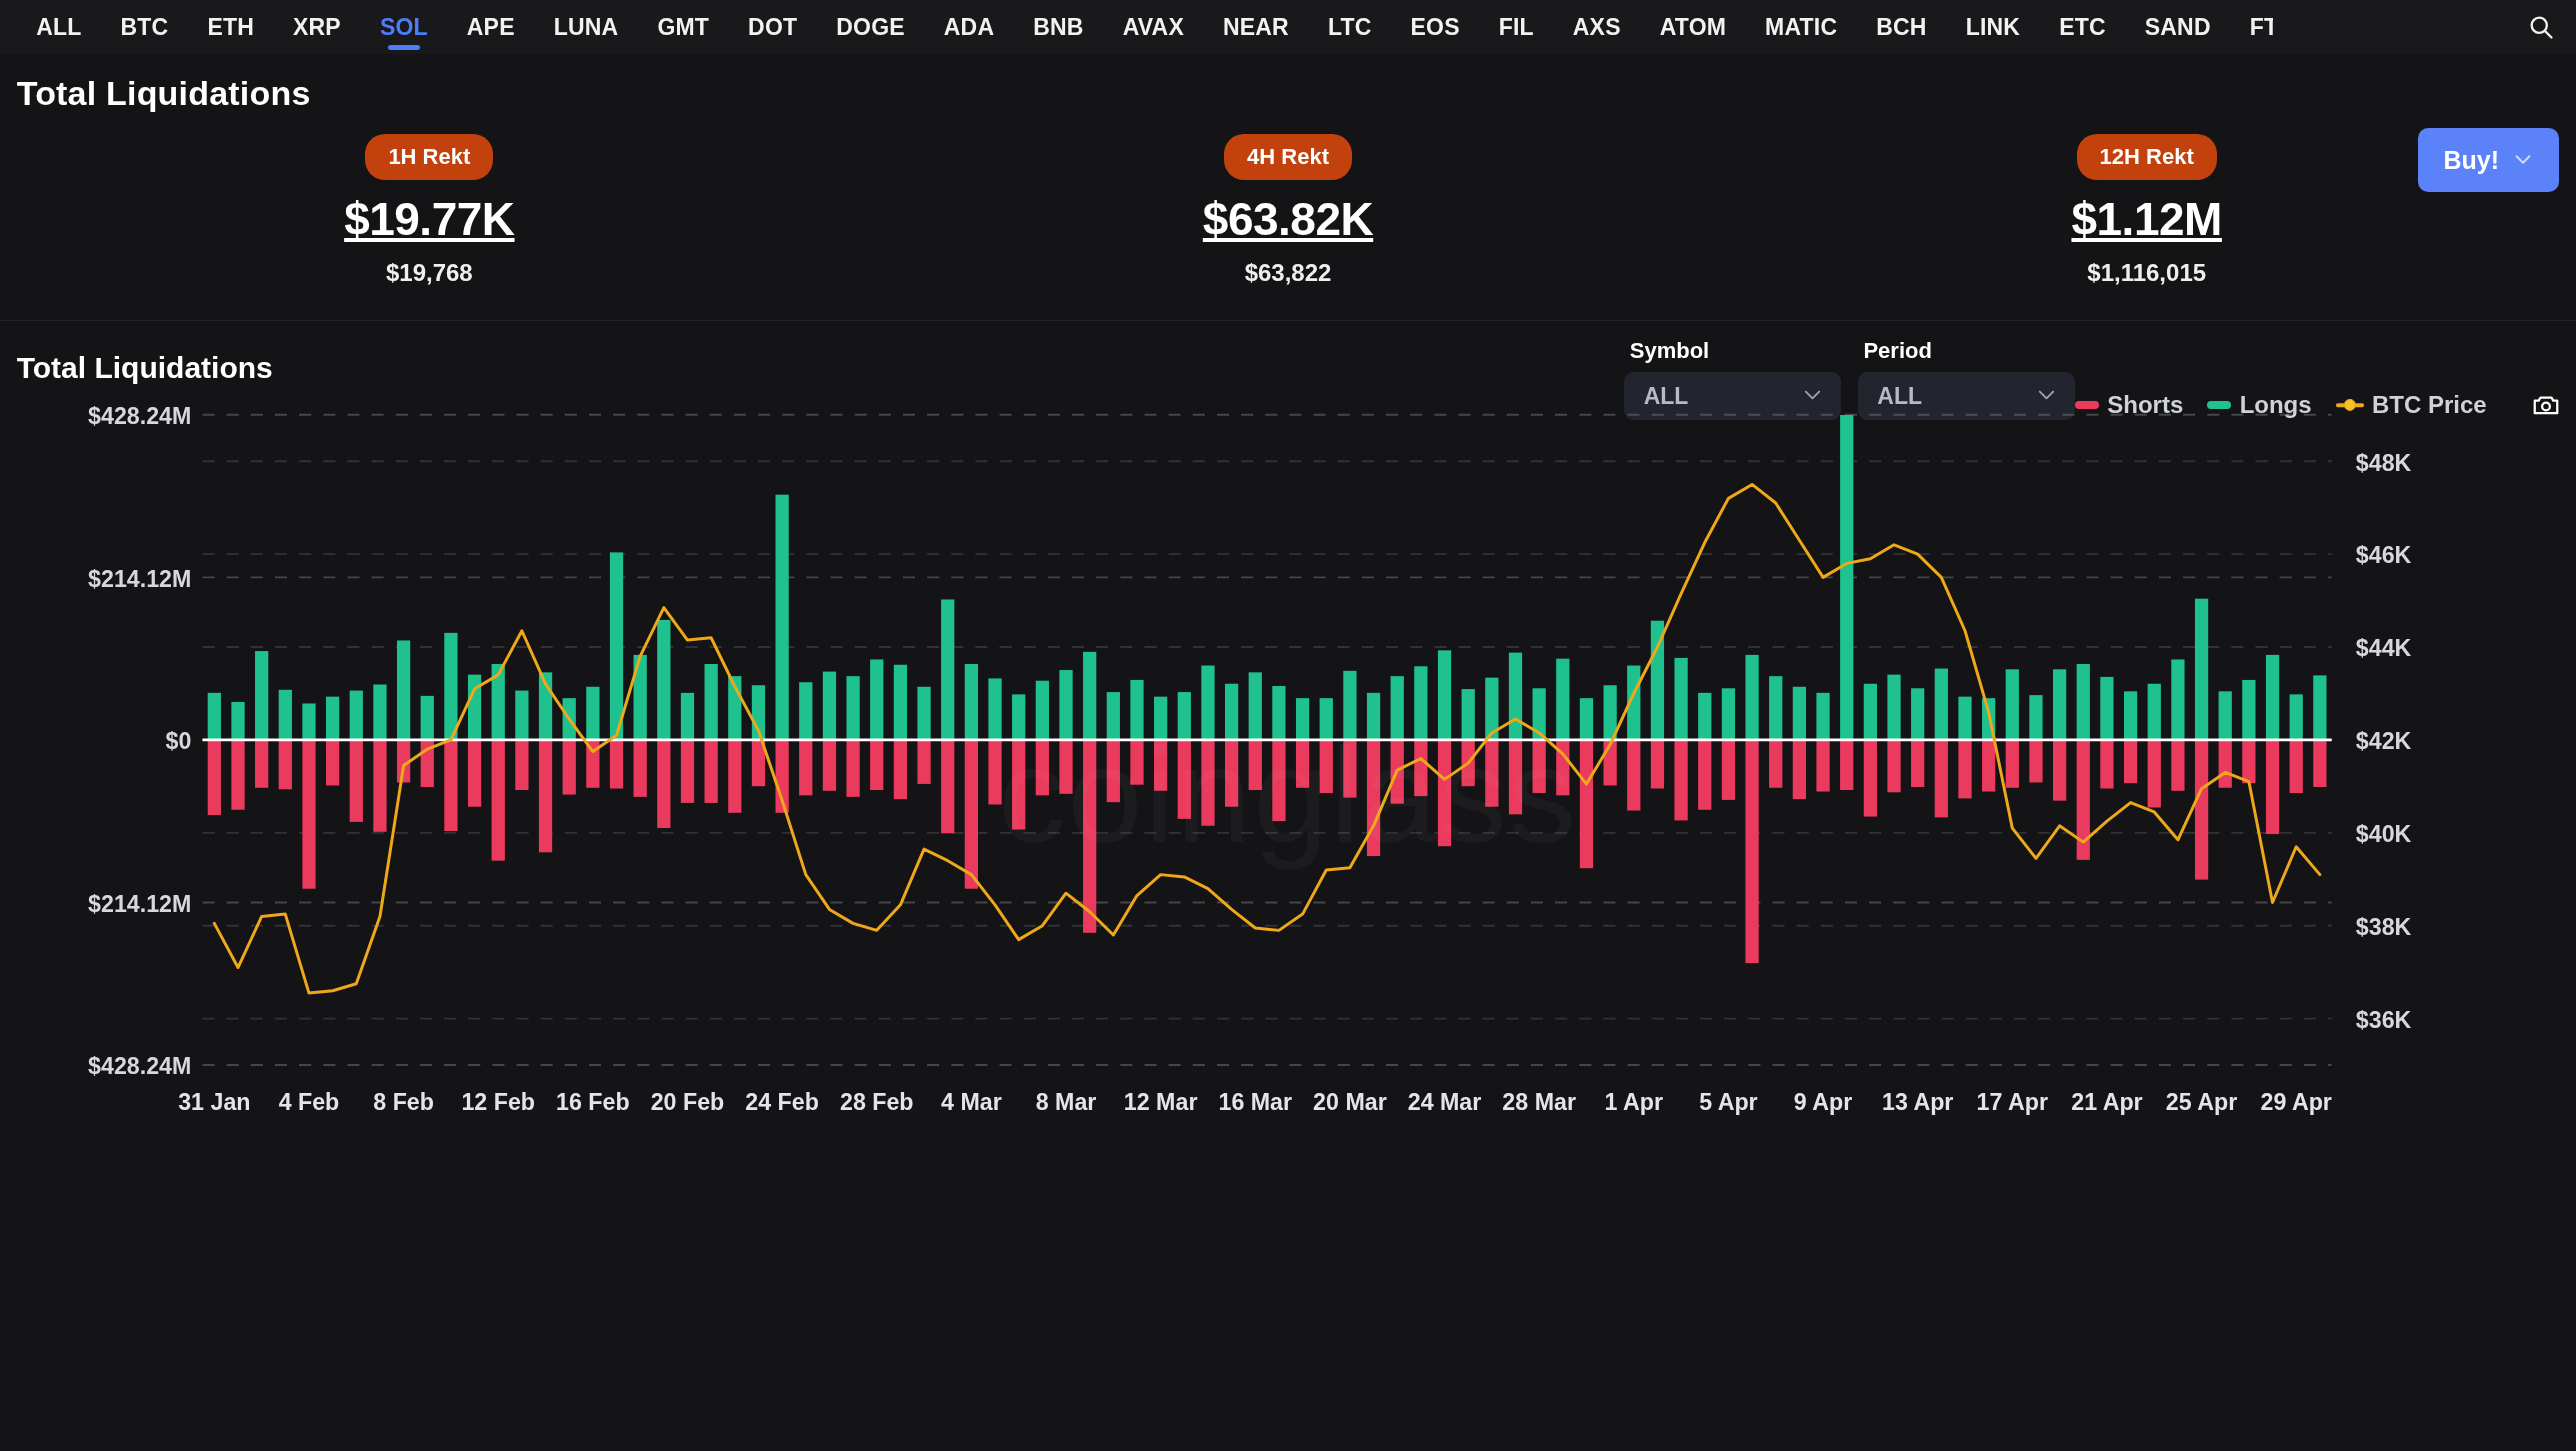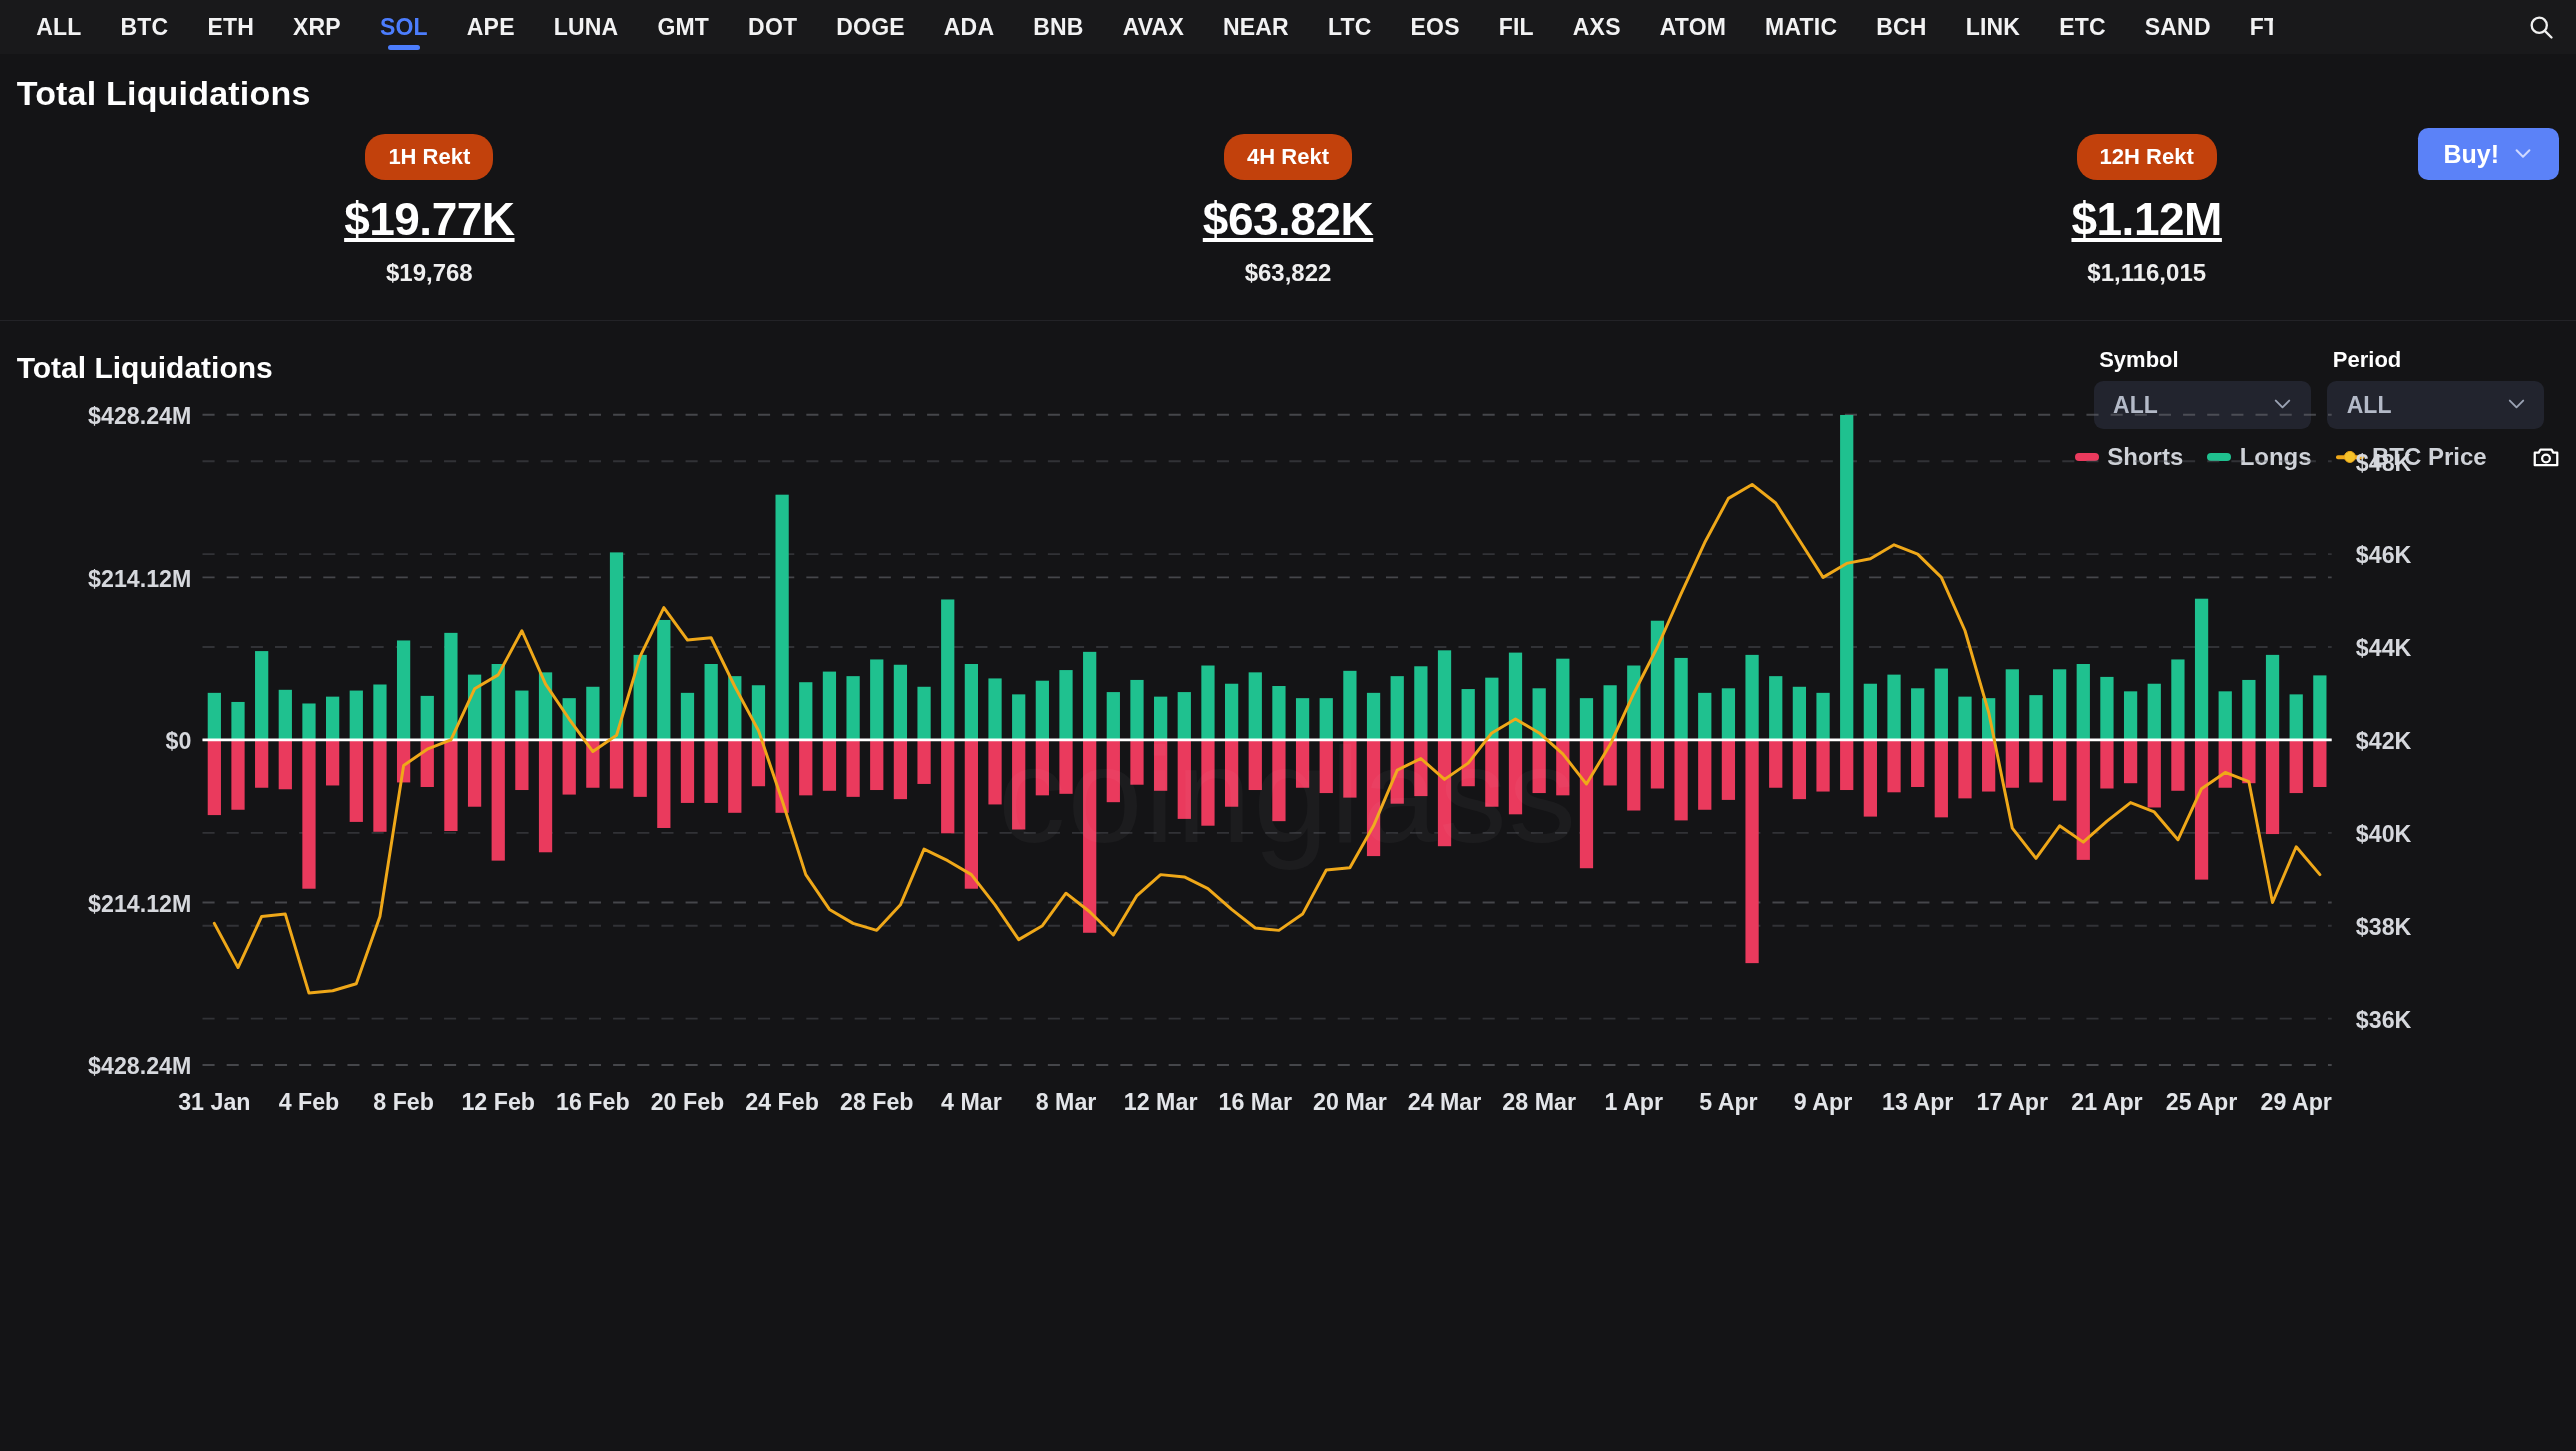--- a/index.html
+++ b/index.html
@@ -66,21 +66,21 @@
     padding: 20.4px 0 0 16.7px;
     letter-spacing: 0.2px;
   }
   .buy-btn {
     position: absolute;
     right: 16.7px;
     top: 74px;
     background: #5b82f8;
     border-radius: 10.2px;
     width: 141px;
-    height: 52px;
+    height: 64px;
     display: flex;
     align-items: center;
     justify-content: center;
     gap: 13px;
     cursor: pointer;
     border: none;
   }
   .buy-btn .label {
     font-size: 25px;
     font-weight: 700;
@@ -125,23 +125,22 @@
   .chart-title {
     font-size: 30px;
     font-weight: 700;
     padding: 30px 0 0 16.7px;
   }
   .controls {
     position: absolute;
     right: 13px;
     top: 16.7px;
     display: flex;
-    flex-direction: column;
-    align-items: center;
-    margin-top: 9px;
+    flex-direction: row;
+    align-items: flex-end;
   }
   .selects { display: flex; gap: 16.7px; }
   .select-group { display: flex; flex-direction: column; }
   .select-label {
     font-size: 22px;
     font-weight: 700;
     color: #ffffff;
     margin-bottom: 8.4px;
     padding-left: 5.6px;
   }

